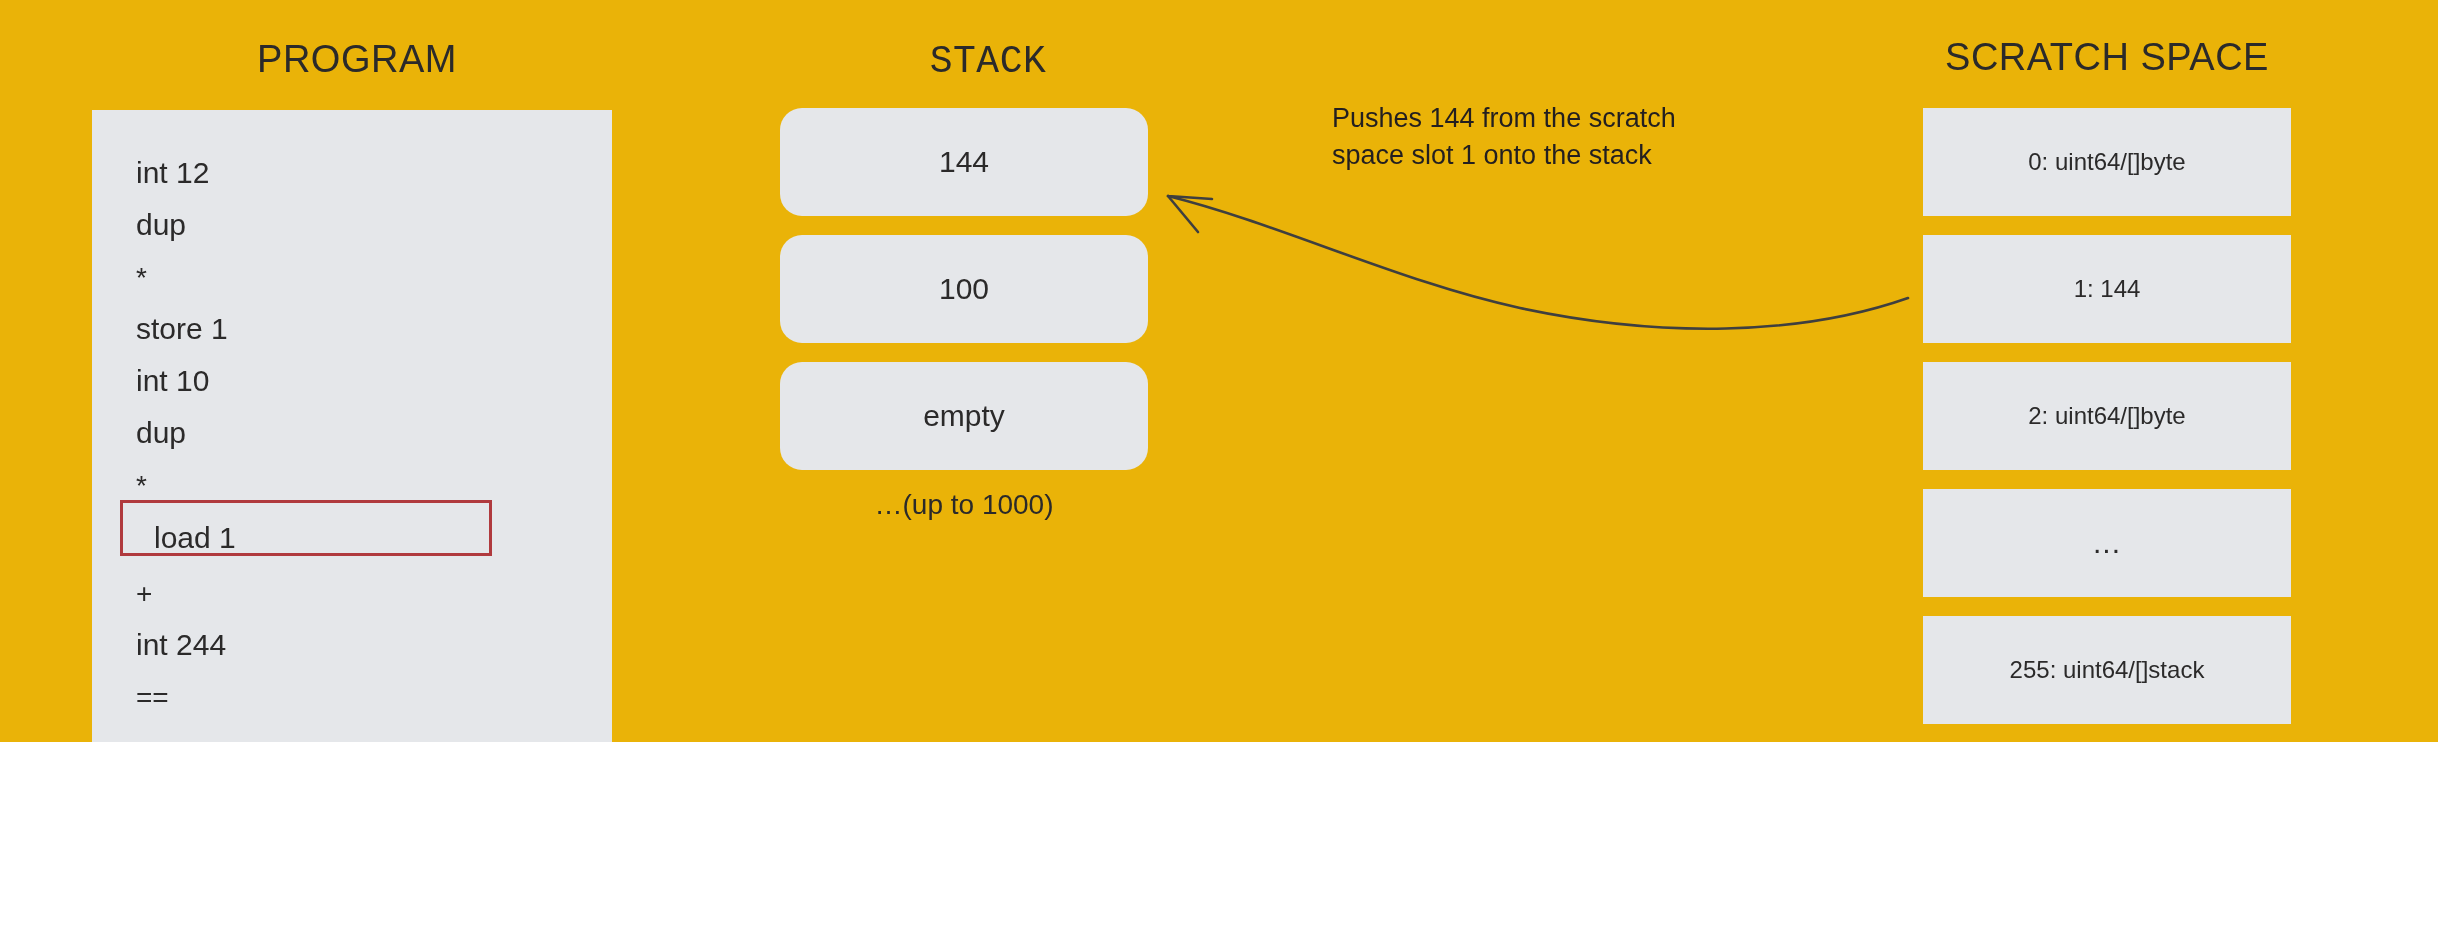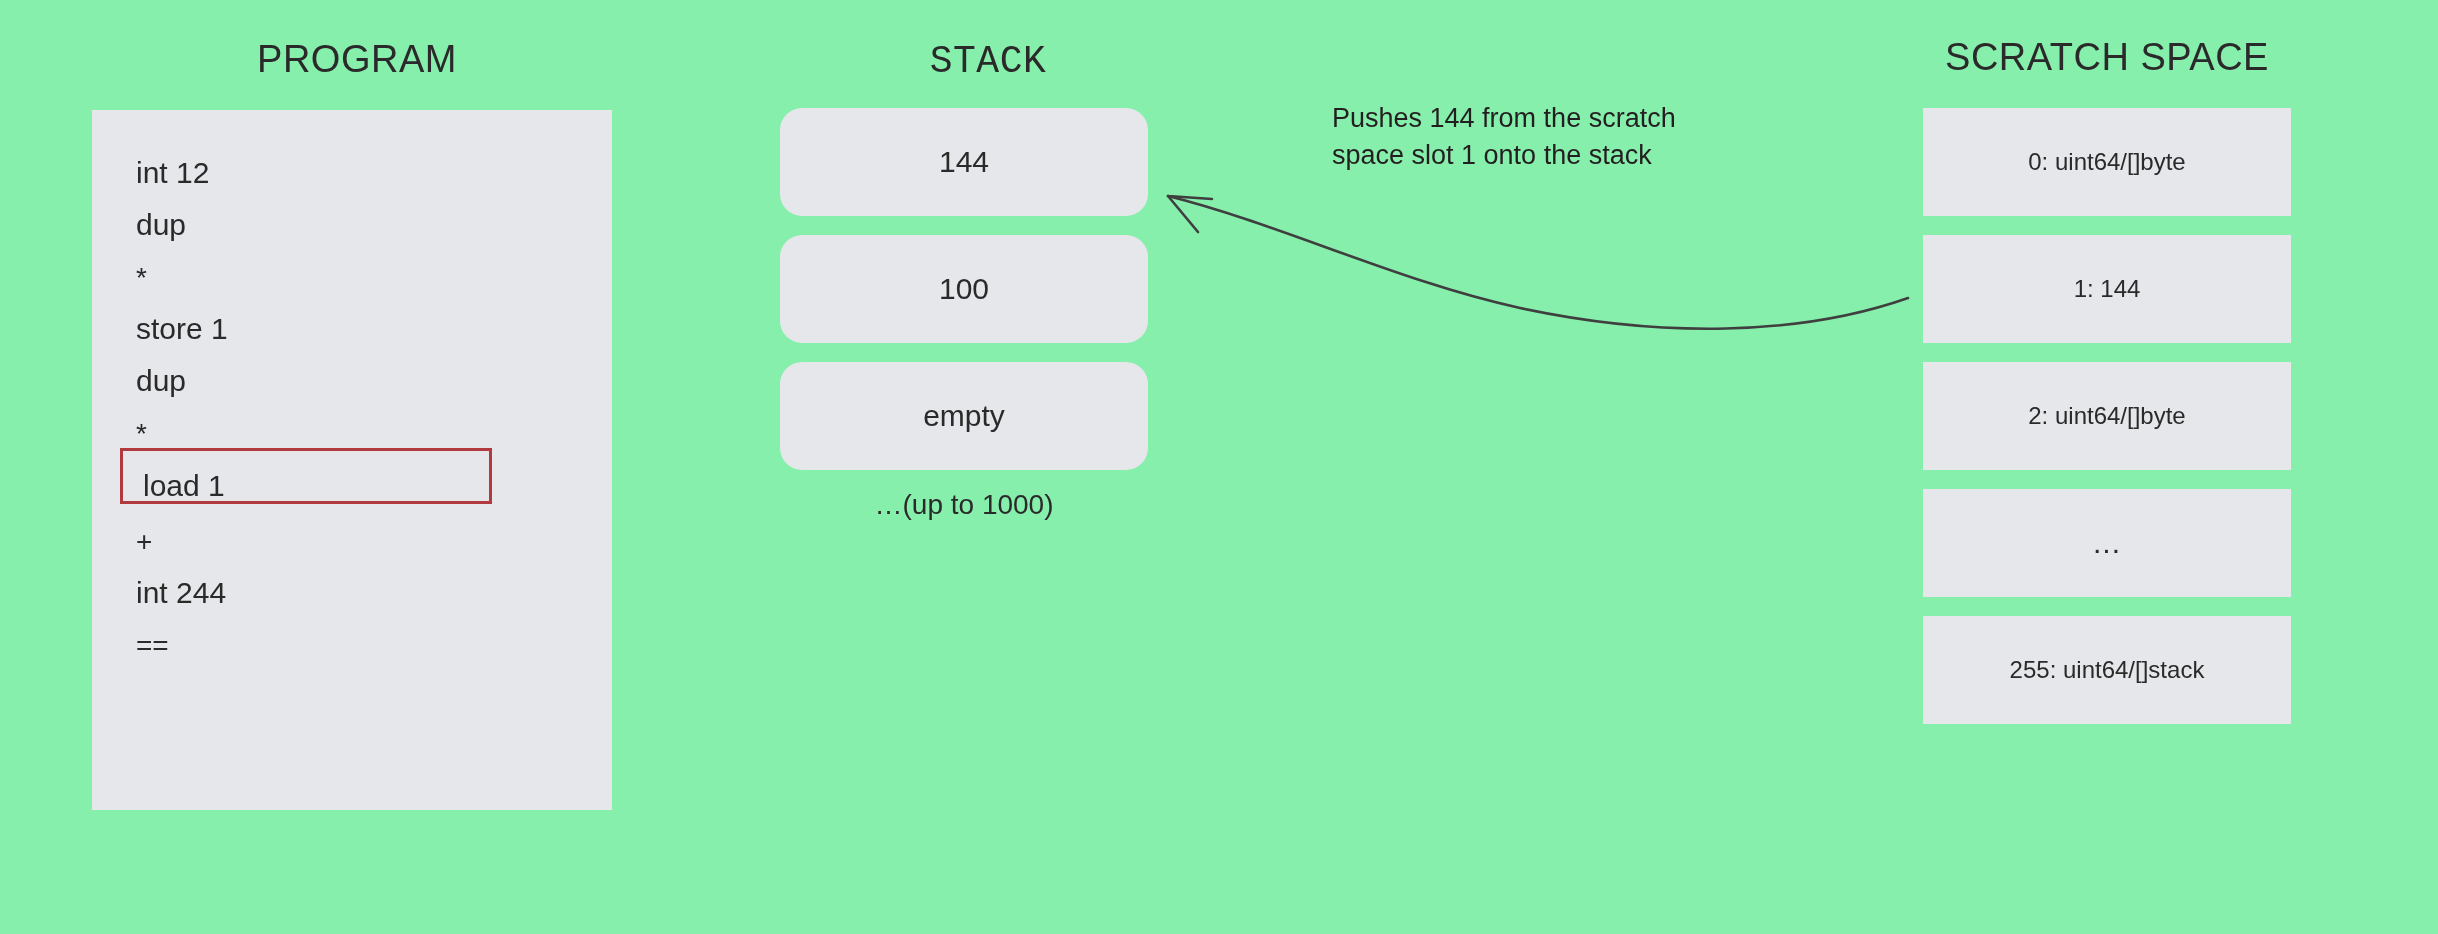--- a/index.html
+++ b/index.html
@@ -9,22 +9,22 @@
     background: #ffffff;
   }
   body {
     font-family: "Liberation Sans", sans-serif;
     color: #231f20;
   }
 
   #canvas {
     position: relative;
     width: 2438px;
-    height: 934px;
-    background: #86efac;
+    height: 742px;
+    background: #eab308;
     overflow: hidden;
   }
 
   
   .col-heading {
     position: absolute;
     text-align: center;
     font-size: 38px;
     font-weight: 400;
     letter-spacing: 0.5px;
@@ -60,21 +60,21 @@
     align-items: flex-end;
     padding-left: 8px;
     box-sizing: border-box;
   }
   .program-line.op-symbol {
     font-size: 28px;
   }
   .program-line.highlighted {
     border: 3px solid #b03a3e;
     margin-left: -8px;
-    padding-left: 20px;
+    padding-left: 31px;
     width: 372px;
     height: 56px;
   }
 
   
   #stack-column {
     position: absolute;
     left: 780px;
     top: 108px;
     width: 368px;
@@ -157,20 +157,23 @@
       <div class="program-line">
         <span>dup</span>
       </div>
       <div class="program-line op-symbol">
         <span>*</span>
       </div>
       <div class="program-line">
         <span>store 1</span>
       </div>
       <div class="program-line">
+        <span>int 10</span>
+      </div>
+      <div class="program-line">
         <span>dup</span>
       </div>
       <div class="program-line op-symbol">
         <span>*</span>
       </div>
       <div class="program-line highlighted">
         <span>load 1</span>
       </div>
       <div class="program-line op-symbol">
         <span>+</span>

